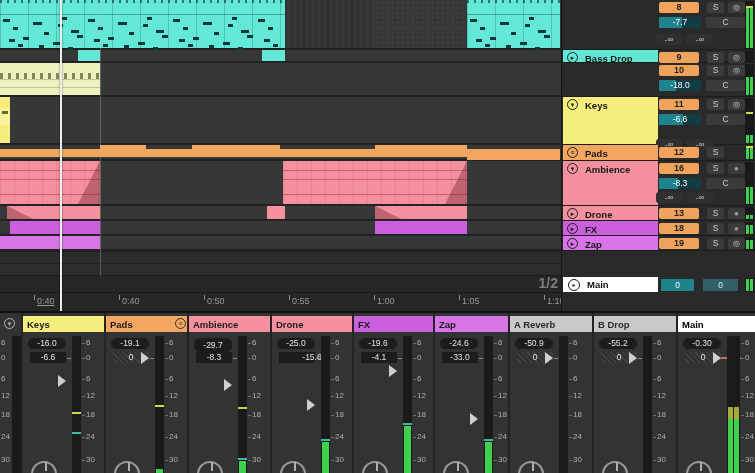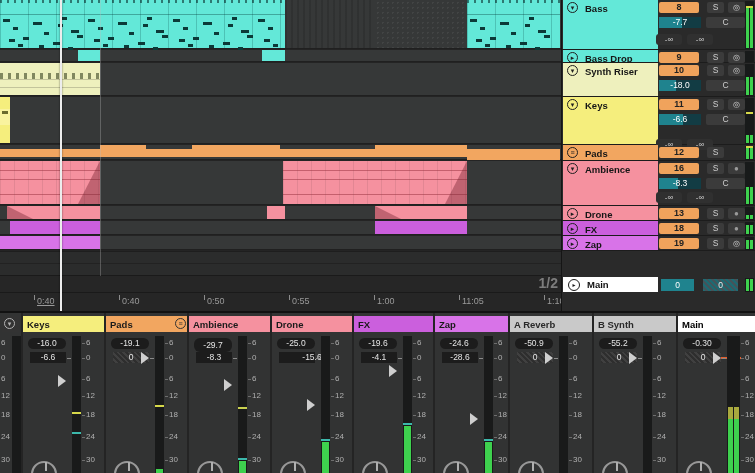--- a/index.html
+++ b/index.html
@@ -166,21 +166,21 @@
       <div class="ab" style="left: 37px; top: 4px; font-size: 9px; color: rgb(154, 154, 154); text-decoration: underline;">0:40</div>
       <div class="ab" style="left: 119px; top: 2px; width: 1px; height: 5px; background: rgb(140, 140, 140);"></div>
       <div class="ab" style="left: 122px; top: 4px; font-size: 9px; color: rgb(154, 154, 154);">0:40</div>
       <div class="ab" style="left: 204px; top: 2px; width: 1px; height: 5px; background: rgb(140, 140, 140);"></div>
       <div class="ab" style="left: 207px; top: 4px; font-size: 9px; color: rgb(154, 154, 154);">0:50</div>
       <div class="ab" style="left: 289px; top: 2px; width: 1px; height: 5px; background: rgb(140, 140, 140);"></div>
       <div class="ab" style="left: 292px; top: 4px; font-size: 9px; color: rgb(154, 154, 154);">0:55</div>
       <div class="ab" style="left: 374px; top: 2px; width: 1px; height: 5px; background: rgb(140, 140, 140);"></div>
       <div class="ab" style="left: 377px; top: 4px; font-size: 9px; color: rgb(154, 154, 154);">1:00</div>
       <div class="ab" style="left: 459px; top: 2px; width: 1px; height: 5px; background: rgb(140, 140, 140);"></div>
-      <div class="ab" style="left: 462px; top: 4px; font-size: 9px; color: rgb(154, 154, 154);">11:05</div>
+      <div class="ab" style="left: 462px; top: 4px; font-size: 9px; color: rgb(154, 154, 154);">1:05</div>
       <div class="ab" style="left: 544px; top: 2px; width: 1px; height: 5px; background: rgb(140, 140, 140);"></div>
       <div class="ab" style="left: 547px; top: 4px; font-size: 9px; color: rgb(154, 154, 154);">1:10</div>
     </div>
 
   <div class="ab" style="left:561px;top:292px;width:194px;height:19px;background:#262626;">
     <span class="ab" style="left:5px;top:5px;width:12px;height:9px;">
       <span style="position:absolute;left:0;bottom:0;width:2px;height:5px;background:#b5b5b5;"></span>
       <span style="position:absolute;left:3px;bottom:0;width:2px;height:9px;background:#b5b5b5;"></span>
       <span style="position:absolute;left:6px;bottom:0;width:2px;height:7px;background:#b5b5b5;"></span>
       <span style="position:absolute;left:9px;bottom:0;width:2px;height:4px;background:#b5b5b5;"></span>
@@ -197,24 +197,20 @@
       <span style="margin-left:7px;color:#111;font-size:9.5px;font-weight:bold;">Main</span>
     </div>
     <div class="ab valbox" style="left:99px;top:279px;width:33px;height:12px;background:#1f838e;color:#fff;">0</div>
     <div class="ab valbox thatch" style="left:141px;top:279px;width:35px;height:12px;color:#dfeff0;">0</div>
     <div class="ab" style="left:183px;top:278px;width:9px;height:14px;background:#181a1a;">
       <span class="lvlbar" style="left:1px;height:12px;"></span>
         <span class="lvlbar" style="left:5px;height:12px;"></span>
     </div>
   <div class="ab" style="left: 0px; top: 0px; width: 194px; height: 50px;">
         <div class="ab" style="left: 0px; bottom: 0px; width: 194px; height: 1px; background: rgb(28, 28, 28);"></div>
-        <div class="ab" style="left: 1px; top: 0px; width: 95px; height: 49px; background: rgb(99, 232, 216); display: flex; align-items: flex-start;">
-          <div class="ab circ" style="left: 4px; top: 2px; width: 11px; height: 11px; border: 1.2px solid rgb(31, 31, 31); color: rgb(31, 31, 31); font-size: 7px;">▾</div>
-          <div class="ab" style="left: 22px; top: 4px; font-size: 9.5px; font-weight: bold; color: rgb(22, 22, 22);">Bass</div>
-        </div>
         <div class="ab" style="left: 97px; top: 2px; width: 40px; height: 11px; background: rgb(240, 163, 92); border-radius: 2px; color: rgb(34, 34, 34); font-size: 9px; font-weight: bold; display: flex; align-items: center; justify-content: center;">8</div>
         <div class="ab btn" style="left: 145px; top: 2px; width: 17px; height: 11px;">S</div>
         <div class="ab btn" style="left: 166px; top: 2px; width: 17px; height: 11px; font-size: 8px; color: rgb(207, 207, 207);">◎</div>
         <div class="ab" style="left: 183px; top: 1px; width: 9px; height: 48px; background: rgb(24, 26, 26);">
           <div class="ab" style="left: 1px; bottom: 1px; width: 3px; height: 40px; background: rgb(62, 209, 78);"></div>
           <div class="ab" style="left: 5px; bottom: 1px; width: 3px; height: 40px; background: rgb(62, 209, 78);"></div>
           <div class="ab" style="left: 1px; bottom: 41px; width: 7px; height: 2px; background: rgb(214, 216, 74);"></div>
         </div>
         <div class="ab" style="left: 97px; top: 17px; width: 42px; height: 11px; color: rgb(255, 255, 255); font-size: 8.5px; display: flex; align-items: center; justify-content: center; background: linear-gradient(90deg, rgb(31, 131, 142) 55%, rgb(18, 60, 68) 55%);">-7.7</div>
         <div class="ab btn" style="left: 144px; top: 17px; width: 39px; height: 11px;">C</div>
@@ -227,24 +223,20 @@
           <div class="ab circ" style="left: 4px; top: 2px; width: 11px; height: 11px; border: 1.2px solid rgb(31, 31, 31); color: rgb(31, 31, 31); font-size: 7px;">▸</div>
           <div class="ab" style="left: 22px; top: 4px; font-size: 9.5px; font-weight: bold; color: rgb(22, 22, 22);">Bass Drop</div>
         </div>
         <div class="ab" style="left: 97px; top: 2px; width: 40px; height: 11px; background: rgb(240, 163, 92); border-radius: 2px; color: rgb(34, 34, 34); font-size: 9px; font-weight: bold; display: flex; align-items: center; justify-content: center;">9</div>
         <div class="ab btn" style="left: 145px; top: 2px; width: 17px; height: 11px;">S</div>
         <div class="ab btn" style="left: 166px; top: 2px; width: 17px; height: 11px; font-size: 8px; color: rgb(207, 207, 207);">◎</div>
         <div class="ab" style="left: 183px; top: 1px; width: 9px; height: 11px; background: rgb(24, 26, 26);"></div>
       </div>
       <div class="ab" style="left: 0px; top: 63px; width: 194px; height: 34px;">
         <div class="ab" style="left: 0px; bottom: 0px; width: 194px; height: 1px; background: rgb(28, 28, 28);"></div>
-        <div class="ab" style="left: 1px; top: 0px; width: 95px; height: 33px; background: rgb(238, 240, 189); display: flex; align-items: flex-start;">
-          <div class="ab circ" style="left: 4px; top: 2px; width: 11px; height: 11px; border: 1.2px solid rgb(31, 31, 31); color: rgb(31, 31, 31); font-size: 7px;">▾</div>
-          <div class="ab" style="left: 22px; top: 4px; font-size: 9.5px; font-weight: bold; color: rgb(22, 22, 22);">Synth Riser</div>
-        </div>
         <div class="ab" style="left: 97px; top: 2px; width: 40px; height: 11px; background: rgb(240, 163, 92); border-radius: 2px; color: rgb(34, 34, 34); font-size: 9px; font-weight: bold; display: flex; align-items: center; justify-content: center;">10</div>
         <div class="ab btn" style="left: 145px; top: 2px; width: 17px; height: 11px;">S</div>
         <div class="ab btn" style="left: 166px; top: 2px; width: 17px; height: 11px; font-size: 8px; color: rgb(207, 207, 207);">◎</div>
         <div class="ab" style="left: 183px; top: 1px; width: 9px; height: 32px; background: rgb(24, 26, 26);">
           <div class="ab" style="left: 1px; bottom: 1px; width: 3px; height: 18px; background: rgb(62, 209, 78);"></div>
           <div class="ab" style="left: 5px; bottom: 1px; width: 3px; height: 18px; background: rgb(62, 209, 78);"></div>
         </div>
         <div class="ab" style="left: 97px; top: 17px; width: 42px; height: 11px; color: rgb(255, 255, 255); font-size: 8.5px; display: flex; align-items: center; justify-content: center; background: linear-gradient(90deg, rgb(31, 131, 142) 40%, rgb(18, 60, 68) 40%);">-18.0</div>
         <div class="ab btn" style="left: 144px; top: 17px; width: 39px; height: 11px;">C</div>
       </div>
@@ -509,21 +501,21 @@
         <div class="ab" style="left: 63px; top: 143px; width: 14px; font-size: 8px; color: rgb(176, 176, 176);">30</div>
         <div class="ab circ" style="left: 8px; top: 148px; width: 26px; height: 26px; border: 2px solid rgb(152, 152, 152); background: transparent;">
           <div class="ab" style="left: 12px; top: -1px; width: 2px; height: 9px; background: rgb(176, 176, 176);"></div>
         </div>
       </div>
       <div class="ab" style="left: 433px; top: 0px; width: 75px; height: 162px; background: rgb(50, 51, 51); border-left: 2px solid rgb(36, 36, 36);">
         <div class="ab" style="left: 0px; top: 3px; width: 75px; height: 16px; background: rgb(216, 115, 232); display: flex; align-items: center;">
           <div class="ab" style="left: 4px; top: 4px; font-size: 9.5px; font-weight: bold; color: rgb(27, 27, 27);">Zap</div>
         </div>
         <div class="ab pill" style="left: 5px; top: 25px; width: 38px; height: 11px;">-24.6</div>
-        <div class="ab valbox" style="left: 7px; top: 39px; width: 36px; height: 11px;">-28.6</div>
+        <div class="ab valbox" style="left: 7px; top: 39px; width: 36px; height: 11px;">-33.0</div>
         <div class="ab" style="left: 35px; top: 100px; width: 0px; height: 0px; border-top: 6px solid transparent; border-bottom: 6px solid transparent; border-left: 8px solid rgb(207, 207, 207); background: none;"></div>
         <div class="ab" style="left: 44px; top: 44.5px; width: 4px; height: 1px; background: rgb(138, 138, 138);"></div>
         <div class="ab" style="left: 49px; top: 23px; width: 9px; height: 139px; background: rgb(25, 26, 26);">
           <div class="ab" style="left: 1px; top: 106px; width: 7px; height: 33px; background: rgb(62, 209, 78);"></div>
           <div class="ab" style="left: 0px; top: 103px; width: 9px; height: 2px; background: rgb(60, 184, 171);"></div>
         </div>
         <div class="ab" style="left: 59px; top: 29.5px; width: 3px; height: 1px; background: rgb(110, 110, 110);"></div>
         <div class="ab" style="left: 63px; top: 26px; width: 14px; font-size: 8px; color: rgb(176, 176, 176);">6</div>
         <div class="ab" style="left: 59px; top: 44.5px; width: 3px; height: 1px; background: rgb(110, 110, 110);"></div>
         <div class="ab" style="left: 63px; top: 41px; width: 14px; font-size: 8px; color: rgb(176, 176, 176);">0</div>
@@ -563,21 +555,21 @@
         <div class="ab" style="left: 59px; top: 123.5px; width: 3px; height: 1px; background: rgb(110, 110, 110);"></div>
         <div class="ab" style="left: 63px; top: 120px; width: 14px; font-size: 8px; color: rgb(176, 176, 176);">24</div>
         <div class="ab" style="left: 59px; top: 146.5px; width: 3px; height: 1px; background: rgb(110, 110, 110);"></div>
         <div class="ab" style="left: 63px; top: 143px; width: 14px; font-size: 8px; color: rgb(176, 176, 176);">30</div>
         <div class="ab circ" style="left: 8px; top: 148px; width: 26px; height: 26px; border: 2px solid rgb(152, 152, 152); background: transparent;">
           <div class="ab" style="left: 12px; top: -1px; width: 2px; height: 9px; background: rgb(176, 176, 176);"></div>
         </div>
       </div>
       <div class="ab" style="left: 592px; top: 0px; width: 84px; height: 162px; background: rgb(50, 51, 51); border-left: 2px solid rgb(36, 36, 36);">
         <div class="ab" style="left: 0px; top: 3px; width: 84px; height: 16px; background: rgb(201, 201, 201); display: flex; align-items: center;">
-          <div class="ab" style="left: 4px; top: 4px; font-size: 9.5px; font-weight: bold; color: rgb(42, 42, 42);">B Synth</div>
+          <div class="ab" style="left: 4px; top: 4px; font-size: 9.5px; font-weight: bold; color: rgb(42, 42, 42);">B Drop</div>
         </div>
         <div class="ab pill" style="left: 5px; top: 25px; width: 38px; height: 11px;">-55.2</div>
         <div class="ab valbox hatch" style="left: 7px; top: 39px; width: 36px; height: 11px;">0</div>
         <div class="ab" style="left: 35px; top: 39px; width: 0px; height: 0px; border-top: 6px solid transparent; border-bottom: 6px solid transparent; border-left: 8px solid rgb(207, 207, 207); background: none;"></div>
         <div class="ab" style="left: 44px; top: 44.5px; width: 4px; height: 1px; background: rgb(138, 138, 138);"></div>
         <div class="ab" style="left: 49px; top: 23px; width: 9px; height: 139px; background: rgb(25, 26, 26);"></div>
         <div class="ab" style="left: 59px; top: 29.5px; width: 3px; height: 1px; background: rgb(110, 110, 110);"></div>
         <div class="ab" style="left: 63px; top: 26px; width: 14px; font-size: 8px; color: rgb(176, 176, 176);">6</div>
         <div class="ab" style="left: 59px; top: 44.5px; width: 3px; height: 1px; background: rgb(110, 110, 110);"></div>
         <div class="ab" style="left: 63px; top: 41px; width: 14px; font-size: 8px; color: rgb(176, 176, 176);">0</div>

